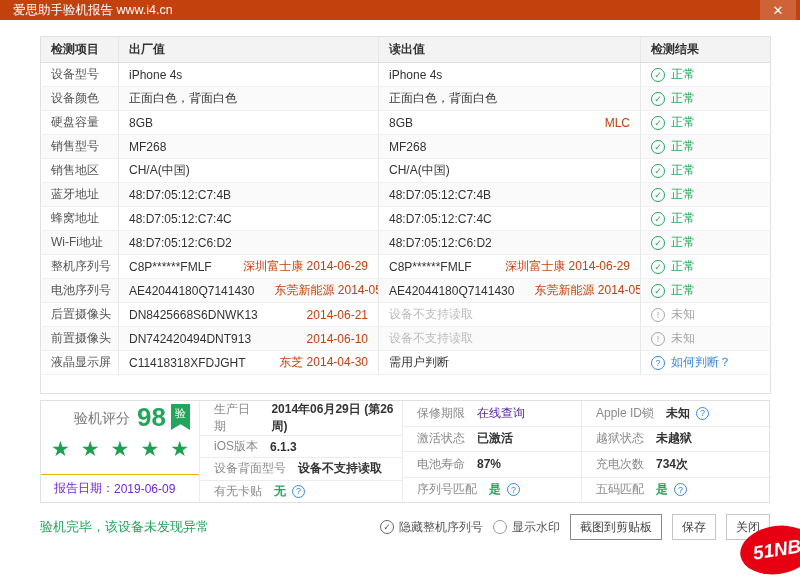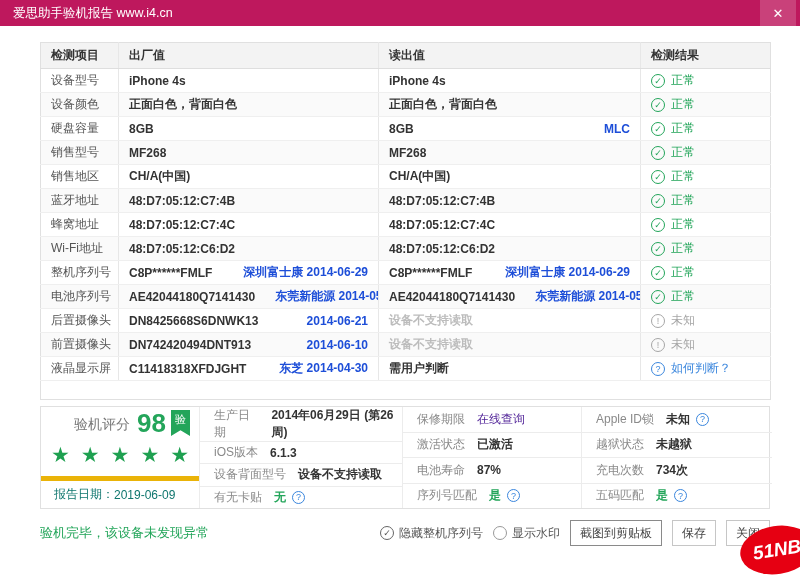--- a/index.html
+++ b/index.html
@@ -1,56 +1,56 @@
 <!DOCTYPE html>
 <html><head>
 <meta charset="utf-8">
 <style>
   html,body{margin:0;padding:0;background:#fff;}
   .window{width:800px;height:576px;position:relative;background:#fff;overflow:hidden;
           font-family:"Liberation Sans","DejaVu Sans",sans-serif;}
   
-  .titlebar{height:26px;background:#be185d;color:#fff;display:flex;align-items:center;
+  .titlebar{height:20px;background:#c2410c;color:#fff;display:flex;align-items:center;
             padding:0 0 0 13px;font-size:12.5px;justify-content:flex-end;}
   .close-btn{margin-left:auto;width:36px;height:26px;margin-right:4px;display:flex;align-items:center;
              justify-content:center;background:rgba(255,255,255,.18);cursor:pointer;font-size:13px;color:#fff;}
   
   .content{padding:16px 30px 0 40px;}
   table{width:730px;border-collapse:collapse;border:1px solid #e0e0e0;font-size:12px;table-layout:fixed;}
   th{background:#f3f3f3;font-weight:bold;color:#333;height:25px;text-align:left;padding:0 10px;
      border-bottom:1px solid #dedede;border-right:1px solid #e7e7e7;}
   th:last-child{border-right:none;}
   td{height:23px;padding:0 10px;border-bottom:1px solid #efefef;border-right:1px solid #e7e7e7;
      color:#333;overflow:hidden;white-space:nowrap;}
   td:last-child{border-right:none;}
   tbody tr:nth-child(even) td{background:#fafafa;}
   tr.filler td{height:18px;border-bottom:none;background:#fff !important;}
   .item-cell{color:#555;}
-  .cellflex{display:flex;justify-content:space-between;align-items:center;font-weight:bold;}
-  .note{color:#1d4ed8;padding-left:20px;}
+  .cellflex{display:flex;justify-content:space-between;align-items:center;}
+  .note{color:#c2410c;padding-left:20px;}
   .muted{color:#bcbcbc;}
   .result{display:flex;align-items:center;gap:6px;}
   .cicon{width:14px;height:14px;border-radius:50%;border:1px solid;display:inline-flex;align-items:center;
          justify-content:center;font-size:9px;box-sizing:border-box;flex:none;}
   .res-ok{color:#23a55a;}   .res-ok .cicon{border-color:#23a55a;color:#23a55a;}
   .res-unknown{color:#a6a6a6;} .res-unknown .cicon{border-color:#a6a6a6;color:#a6a6a6;}
   .res-help{color:#3a86dd;cursor:pointer;} .res-help .cicon{border-color:#3a86dd;color:#3a86dd;}
   
   .summary{display:flex;width:730px;height:103px;border:1px solid #e0e0e0;margin-top:6px;
            box-sizing:border-box;font-size:12px;}
   .score-cell{width:158px;border-right:1px solid #ececec;display:flex;flex-direction:column;flex:none;}
   .score-top{flex:1;position:relative;}
   .score-line{margin-top:1px;text-align:center;color:#777;font-size:14px;}
   .score-num{color:#23a55a;font-size:26px;font-weight:bold;margin-left:7px;vertical-align:-3px;}
   .ribbon{position:absolute;top:3px;right:9px;width:19px;height:26px;background:#23a55a;color:#fff;
           font-size:11px;text-align:center;line-height:19px;
           clip-path:polygon(0 0,100% 0,100% 100%,50% 78%,0 100%);}
   .stars{display:flex;justify-content:center;gap:11px;color:#1ea050;font-size:21px;margin-top:4px;}
-  .report-row{border-top:5px solid #eab308;height:27px;display:flex;align-items:center;
-              padding-left:13px;color:#0f766e;flex:none;}
+  .report-row{border-top:1px solid #eab308;height:27px;display:flex;align-items:center;
+              padding-left:13px;color:#6d28d9;flex:none;}
   .sum-col{display:flex;flex-direction:column;border-right:1px solid #ececec;flex:none;}
   .sum-col:last-child{border-right:none;}
   .sum-row{flex:1;display:flex;align-items:center;padding-left:14px;border-bottom:1px solid #ececec;}
   .sum-row:last-child{border-bottom:none;}
   .sum-label{color:#8a8a8a;margin-right:12px;}
   .sum-value{color:#333;font-weight:bold;}
   .sum-value.green{color:#23a55a;}
   .sum-value.link{color:#4c1d95;font-weight:normal;cursor:pointer;}
   .help-icon{width:13px;height:13px;border-radius:50%;border:1px solid #3a86dd;color:#3a86dd;font-size:9px;
              display:inline-flex;align-items:center;justify-content:center;margin-left:6px;cursor:pointer;

